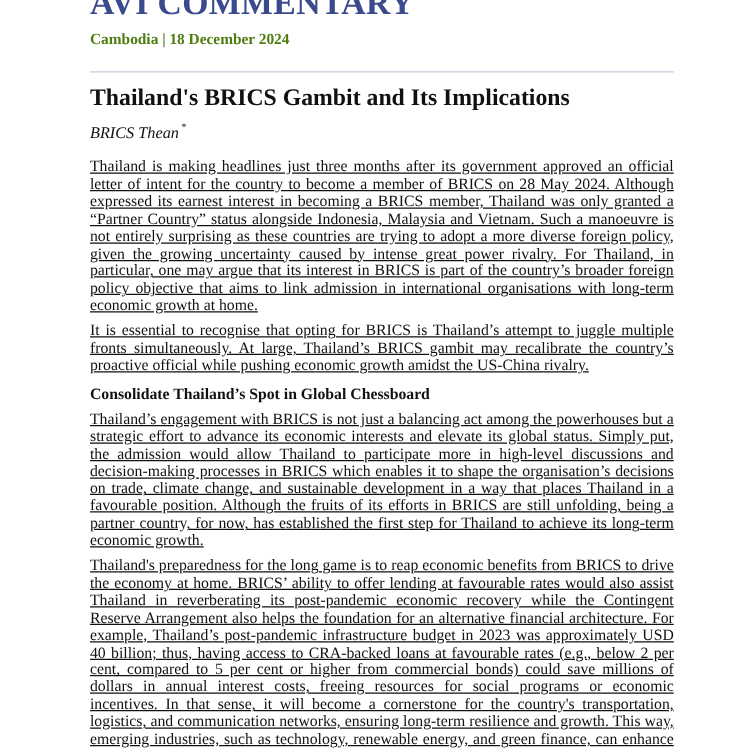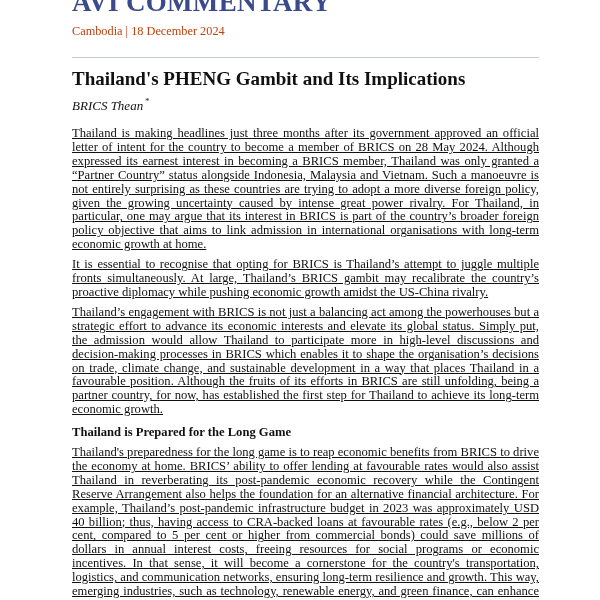--- a/index.html
+++ b/index.html
@@ -1,35 +1,35 @@
 <!DOCTYPE html>
 <html><head>
 <meta charset="utf-8">
 <style>
   html, body { margin: 0; padding: 0; background: #ffffff; }
   body { width: 600px; height: 600px; overflow: hidden; position: relative; font-family: "Liberation Serif", "DejaVu Serif", serif; color: #111; }
   .masthead { position: absolute; left: 72px; top: -13px; font-family: "Liberation Serif", serif; font-weight: bold; font-size: 27px; color: #3b4a8c; letter-spacing: 0.3px; white-space: nowrap; }
-  .dateline { position: absolute; left: 72px; top: 24px; font-weight: normal; font-size: 12.3px; color: #c2410c; }
+  .dateline { position: absolute; left: 72px; top: 24px; font-weight: bold; font-size: 12.3px; color: #4d7c0f; }
   .rule { position: absolute; left: 72px; top: 57px; width: 467px; height: 1px; background: #c8cadf; }
   .title { position: absolute; left: 72px; top: 68px; font-weight: bold; font-size: 19px; color: #111; white-space: nowrap; }
   .author { position: absolute; left: 72px; top: 98px; font-style: italic; font-size: 13px; }
   .author sup { font-style: normal; font-size: 8px; vertical-align: top; position: relative; top: -1px; margin-left: 2px; }
   .body { position: absolute; left: 72px; top: 127px; width: 467px; font-size: 12.6px; line-height: 13.9px; }
   .body p { margin: 0 0 6px 0; text-align: justify; text-decoration: underline; }
   .body h3 { margin: 9px 0 6px 0; font-size: 12.6px; font-weight: bold; }
 </style>
 </head>
 <body>
 
 <div class="masthead">AVI COMMENTARY</div>
 <div class="dateline">Cambodia | 18 December 2024</div>
 <div class="rule"></div>
 
-<div class="title">Thailand's PHENG Gambit and Its Implications</div>
+<div class="title">Thailand's BRICS Gambit and Its Implications</div>
 <div class="author"><span>BRICS Thean</span><sup>*</sup></div>
 
 <div class="body">
   <p>Thailand is making headlines just three months after its government approved an official letter of intent for the country to become a member of BRICS on 28 May 2024. Although expressed its earnest interest in becoming a BRICS member, Thailand was only granted a “Partner Country” status alongside Indonesia, Malaysia and Vietnam. Such a manoeuvre is not entirely surprising as these countries are trying to adopt a more diverse foreign policy, given the growing uncertainty caused by intense great power rivalry. For Thailand, in particular, one may argue that its interest in BRICS is part of the country’s broader foreign policy objective that aims to link admission in international organisations with long-term economic growth at home.</p>
-  <p>It is essential to recognise that opting for BRICS is Thailand’s attempt to juggle multiple fronts simultaneously. At large, Thailand’s BRICS gambit may recalibrate the country’s proactive diplomacy while pushing economic growth amidst the US-China rivalry.</p>
+  <p>It is essential to recognise that opting for BRICS is Thailand’s attempt to juggle multiple fronts simultaneously. At large, Thailand’s BRICS gambit may recalibrate the country’s proactive official while pushing economic growth amidst the US-China rivalry.</p>
+  <h3>Consolidate Thailand’s Spot in Global Chessboard</h3>
   <p>Thailand’s engagement with BRICS is not just a balancing act among the powerhouses but a strategic effort to advance its economic interests and elevate its global status. Simply put, the admission would allow Thailand to participate more in high-level discussions and decision-making processes in BRICS which enables it to shape the organisation’s decisions on trade, climate change, and sustainable development in a way that places Thailand in a favourable position. Although the fruits of its efforts in BRICS are still unfolding, being a partner country, for now, has established the first step for Thailand to achieve its long-term economic growth.</p>
-  <h3>Thailand is Prepared for the Long Game</h3>
   <p>Thailand's preparedness for the long game is to reap economic benefits from BRICS to drive the economy at home. BRICS’ ability to offer lending at favourable rates would also assist Thailand in reverberating its post-pandemic economic recovery while the Contingent Reserve Arrangement also helps the foundation for an alternative financial architecture. For example, Thailand’s post-pandemic infrastructure budget in 2023 was approximately USD 40 billion; thus, having access to CRA-backed loans at favourable rates (e.g., below 2 per cent, compared to 5 per cent or higher from commercial bonds) could save millions of dollars in annual interest costs, freeing resources for social programs or economic incentives. In that sense, it will become a cornerstone for the country's transportation, logistics, and communication networks, ensuring long-term resilience and growth. This way, emerging industries, such as technology, renewable energy, and green finance, can enhance economic resilience and adaptability to</p>
 </div>
 
 </body></html>

